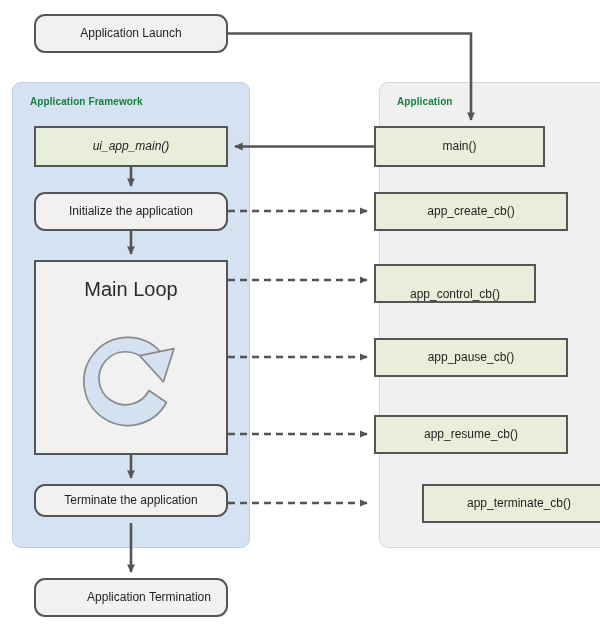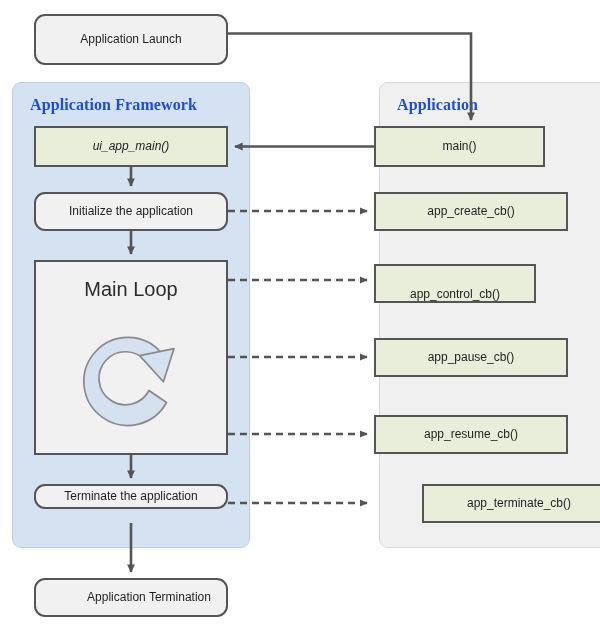--- a/index.html
+++ b/index.html
@@ -47,26 +47,25 @@
     width: 236px;
     height: 466px;
     background: #f0f0f0;
     border: 1px solid #d8d8d8;
     margin-left: 28px;
   }
   .panel-title {
     position: absolute;
     left: 17px;
     top: 13px;
-    font-size: 16px;
+    font-size: 10px;
     font-weight: bold;
-    color: #1d4ed8;
+    color: #15803d;
     letter-spacing: 0.1px;
     white-space: nowrap;
-    font-family: Liberation Serif, serif;
   }
   
   .node {
     position: absolute;
     box-sizing: border-box;
     display: flex;
     align-items: center;
     justify-content: center;
     text-align: center;
     font-size: 12px;
@@ -82,25 +81,25 @@
     background: #e9eedb;
     border: 2px solid #555555;
     border-radius: 0;
   }
   .node-plain {
     background: #f1f1f1;
     border: 2px solid #555555;
     border-radius: 0;
   }
   
-  #node-app-launch      { left: 34px;  top: 14px;  width: 194px; height: 51px; }
+  #node-app-launch      { left: 34px;  top: 14px;  width: 194px; height: 39px; }
   #node-ui-app-main     { left: 34px;  top: 126px; width: 194px; height: 41px; font-style: italic; }
   #node-initialize      { left: 34px;  top: 192px; width: 194px; height: 39px; }
   #node-main-loop       { left: 34px;  top: 260px; width: 194px; height: 195px; }
-  #node-terminate       { left: 34px;  top: 484px; width: 194px; height: 25px; }
+  #node-terminate       { left: 34px;  top: 484px; width: 194px; height: 33px; }
   #node-app-termination { left: 34px;  top: 578px; width: 194px; height: 39px; padding-left: 36px; }
 
   #node-main            { left: 374px; top: 126px; width: 171px; height: 41px; }
   #node-app-create      { left: 374px; top: 192px; width: 194px; height: 39px; }
   #node-app-control     { left: 374px; top: 264px; width: 162px; height: 39px; align-items: flex-end; }
   #node-app-pause       { left: 374px; top: 338px; width: 194px; height: 39px; }
   #node-app-resume      { left: 374px; top: 415px; width: 194px; height: 39px; }
   #node-app-terminate   { left: 374px; top: 484px; width: 194px; height: 39px; margin-left: 48px; }
 
   

